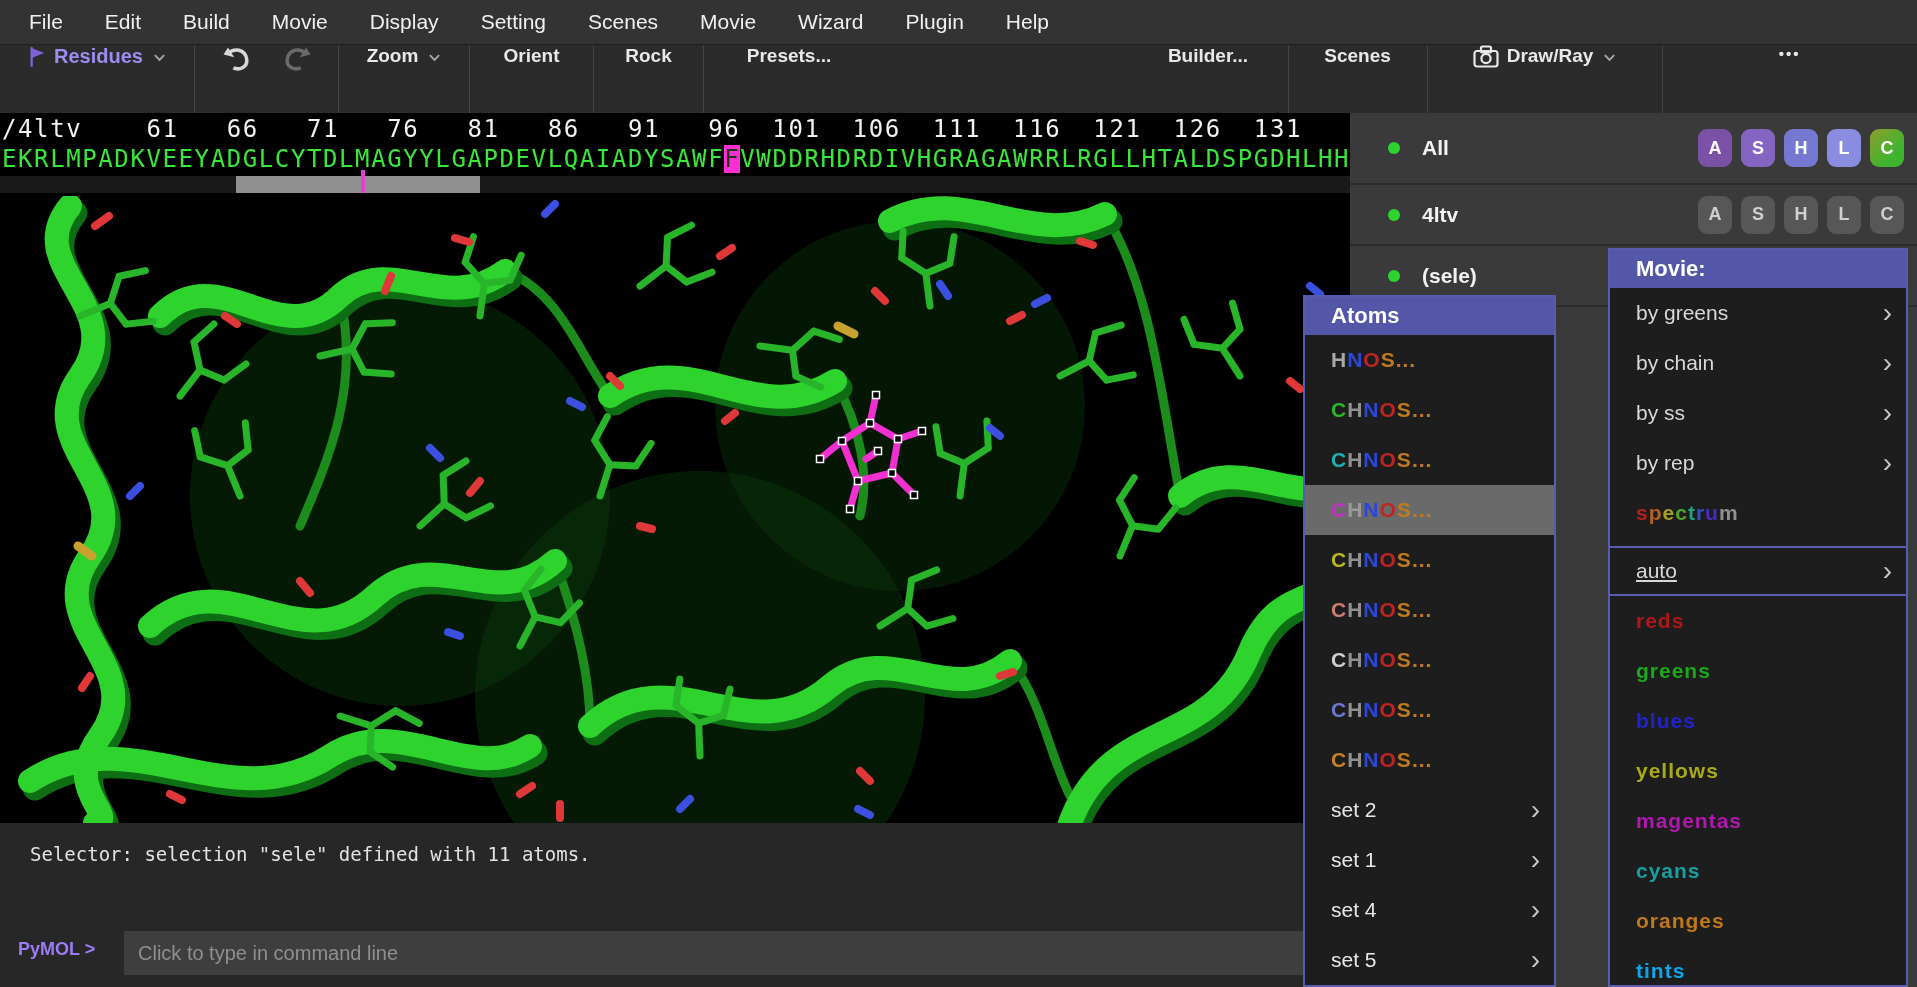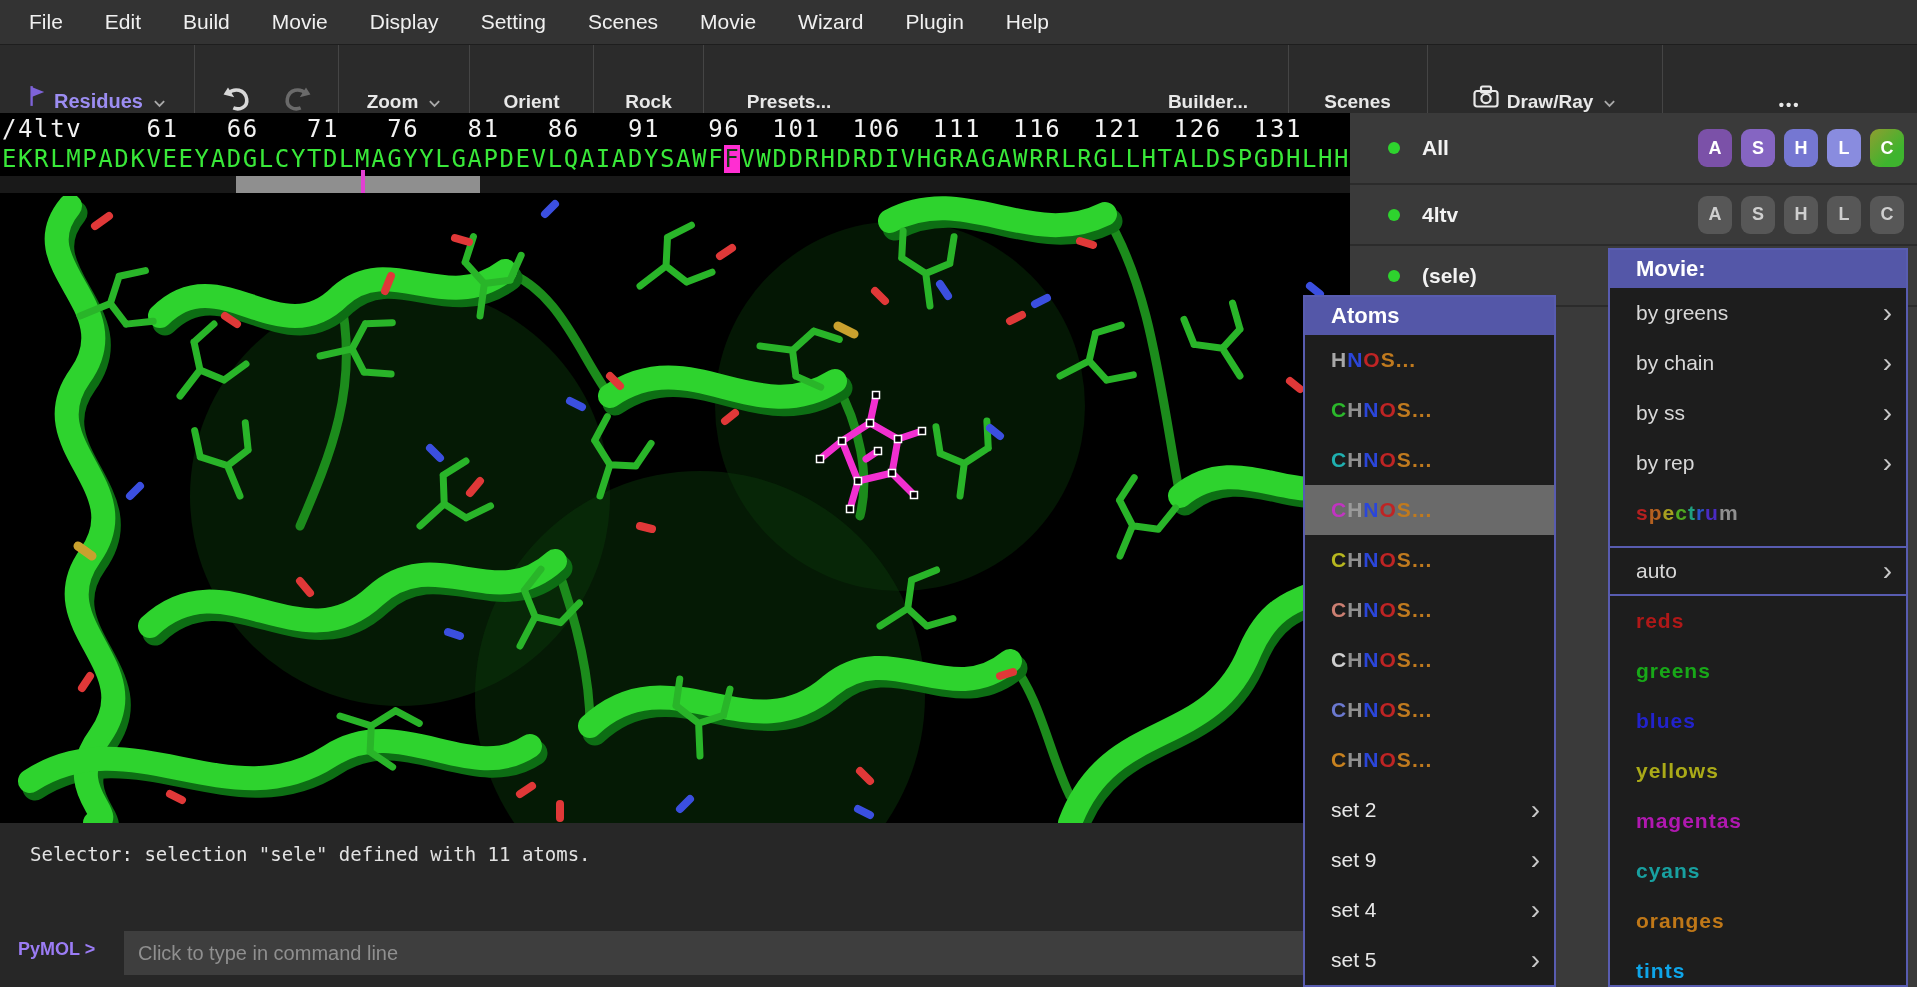--- a/index.html
+++ b/index.html
@@ -9,21 +9,21 @@
 
   
   .menubar{position:absolute;left:0;top:0;width:1917px;height:44px;background:#333333;
            display:flex;align-items:center;padding-left:8px;}
   .menubar .mitem{color:#f0f0f0;font-size:21px;padding:0 21px;height:100%;
                   display:flex;align-items:center;cursor:default;}
 
   
   .toolbar{position:absolute;left:0;top:44px;width:1917px;height:69px;background:#2b2b2b;
            border-top:1px solid #1e1e1e;display:flex;align-items:stretch;color:#e8e8e8;}
-  .tsec{display:flex;align-items:flex-end;justify-content:center;gap:8px;
+  .tsec{display:flex;align-items:flex-start;justify-content:center;gap:8px;
         border-right:1px solid #454545;font-weight:bold;font-size:19px;}
   .tsec.nosep{border-right:none;}
   .tlabel{font-weight:bold;font-size:19px;color:#e8e8e8;}
   .residues-label{color:#9c8df2;font-size:20px;font-weight:bold;}
   .spacer{flex:1;border-right:none;}
   .chev{display:inline-block;margin-left:2px;}
   .undo-ico,.redo-ico{width:34px;display:flex;justify-content:center;}
 
   
   .seqbar{position:absolute;left:0;top:113px;width:1350px;height:83px;background:#000;
@@ -70,21 +70,21 @@
   .mrow{height:50px;display:flex;align-items:center;padding:0 18px 0 26px;
         font-size:21px;font-weight:bold;letter-spacing:1px;position:relative;}
   .mrow .arrow{position:absolute;right:14px;color:#c8c8c8;font-size:28px;font-weight:normal;}
   .mrow.hl{background:#6a6a6a;}
   .mrow .ml{white-space:pre;}
   .setrow{color:#e8e8e8;font-weight:normal;letter-spacing:0;}
   .atoms-menu{left:1303px;top:295px;width:253px;height:692px;}
   .color-menu{left:1608px;top:248px;width:300px;height:739px;}
   .color-menu .sub{color:#d8d8d8;font-weight:normal;letter-spacing:0;}
   .autorow{border-top:2px solid #585cb0;border-bottom:2px solid #585cb0;margin-top:8px;
-           color:#d8d8d8;font-weight:normal;letter-spacing:0;}
+           color:#d8d8d8;font-weight:normal;letter-spacing:0;text-decoration:underline;}
 </style>
 </head>
 <body>
 
 <div class="stage">
 
   <div class="menubar">
     <div class="mitem">File</div>
     <div class="mitem">Edit</div>
     <div class="mitem">Build</div>
@@ -336,21 +336,21 @@
         <span class="ml"><span style="color: rgb(107, 121, 208);">C</span><span style="color: rgb(144, 144, 144);">H</span><span style="color: rgb(43, 70, 217);">N</span><span style="color: rgb(191, 36, 36);">O</span><span style="color: rgb(192, 122, 30);">S</span><span style="color: rgb(192, 122, 30);">...</span></span>
       </div>
     <div class="mrow">
         <span class="ml"><span style="color: rgb(200, 130, 31);">C</span><span style="color: rgb(144, 144, 144);">H</span><span style="color: rgb(43, 70, 217);">N</span><span style="color: rgb(191, 36, 36);">O</span><span style="color: rgb(192, 122, 30);">S</span><span style="color: rgb(192, 122, 30);">...</span></span>
       </div>
     <div class="mrow setrow">
         <span>set 2</span>
         <span class="arrow">›</span>
       </div>
     <div class="mrow setrow">
-        <span>set 9</span>
+        <span>set 1</span>
         <span class="arrow">›</span>
       </div>
     <div class="mrow setrow">
         <span>set 4</span>
         <span class="arrow">›</span>
       </div>
     <div class="mrow setrow">
         <span>set 5</span>
         <span class="arrow">›</span>
       </div>

